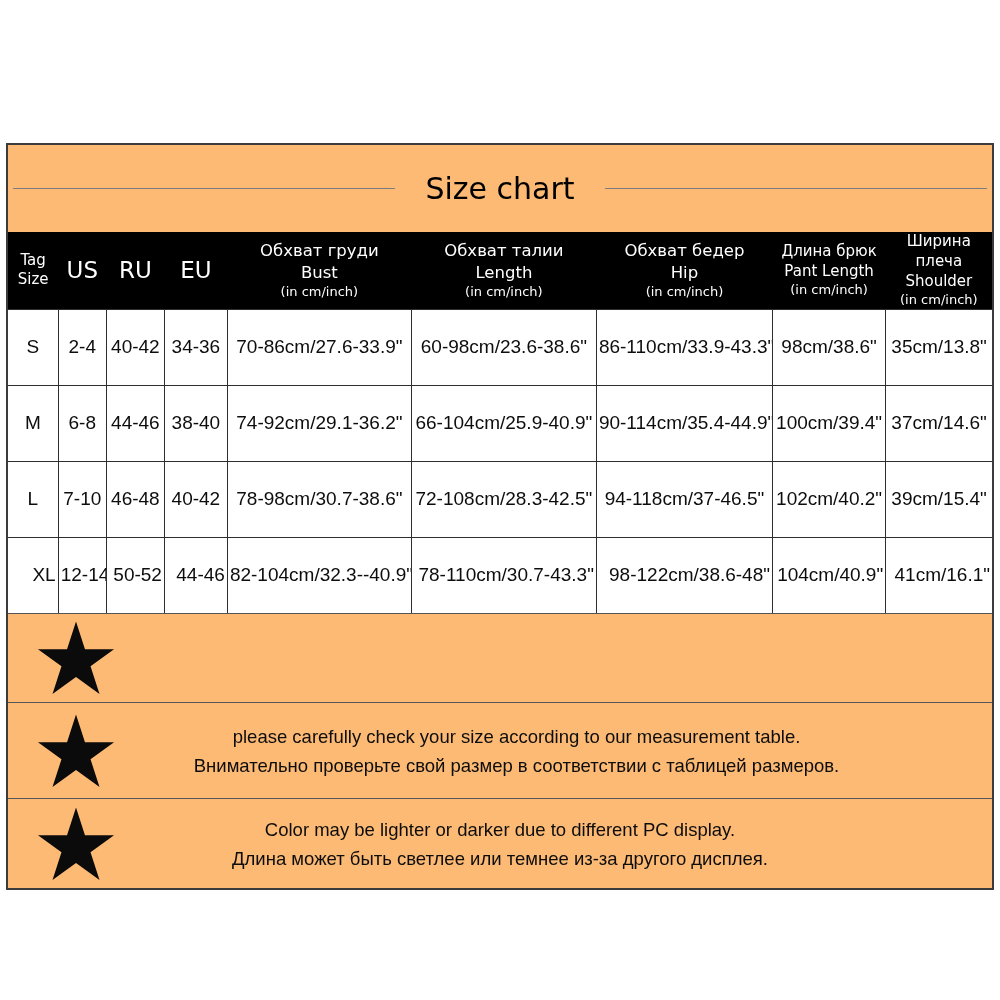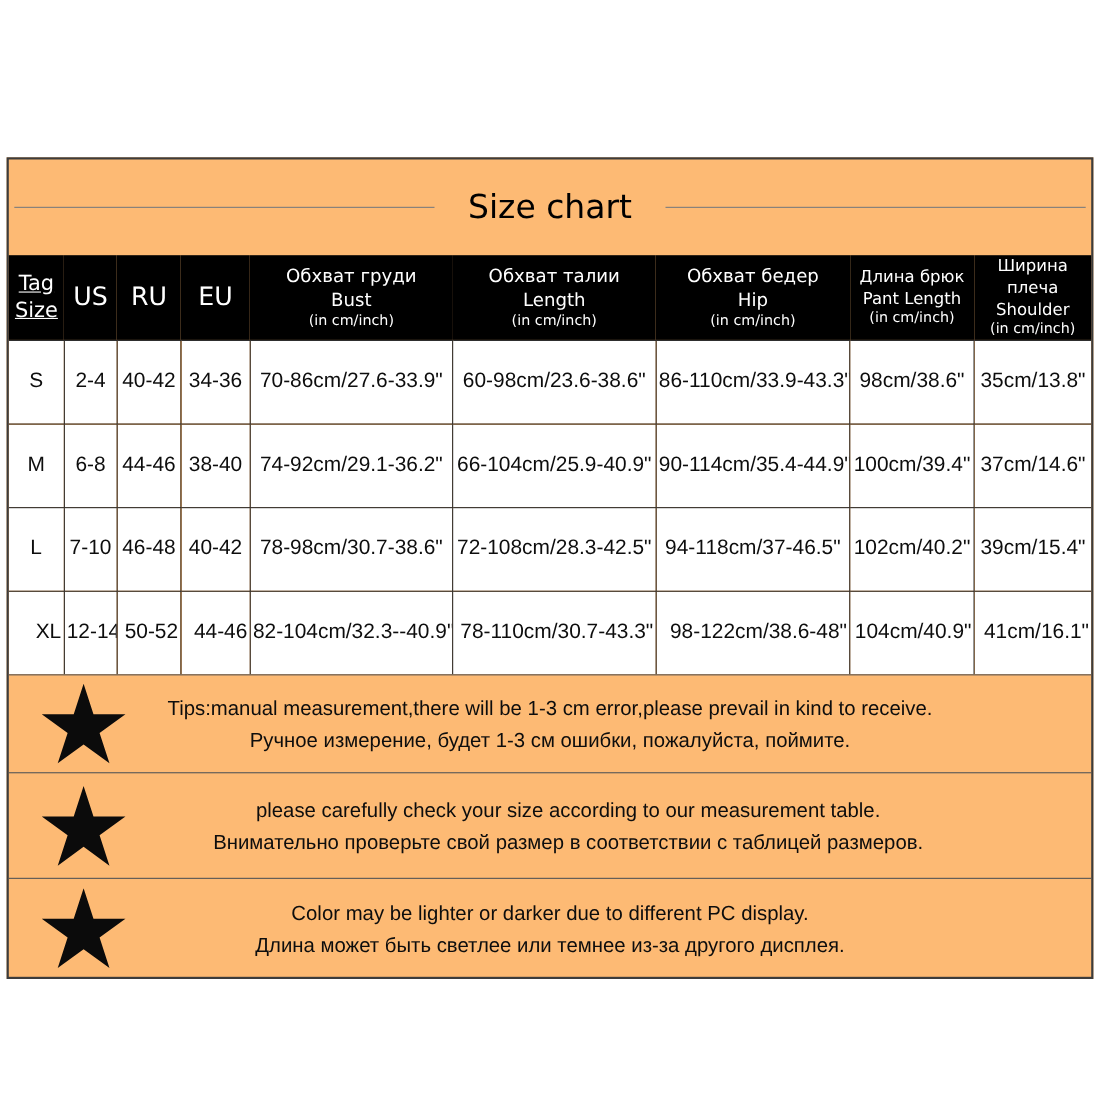--- a/index.html
+++ b/index.html
@@ -19,21 +19,21 @@
     margin:0 30px;font-family:"DejaVu Sans",sans-serif;font-weight:400;
     font-size:30px;color:#000;white-space:nowrap;
   }
   
   table.size-table{width:100%;border-collapse:collapse;table-layout:fixed;flex:0 0 auto;}
   thead tr{height:76px;}
   thead th{
     background:#000;color:#fff;font-weight:400;vertical-align:middle;
     text-align:center;padding:0;font-family:"DejaVu Sans",sans-serif;border:none;
   }
-  .h-sm{font-size:19px;line-height:1.3;text-decoration:underline;}
+  .h-sm{font-size:15px;line-height:1.3;}
   .h-big{font-size:23px;}
   .h-ru,.h-en{font-size:16.5px;line-height:1.32;}
   .h-unit{font-size:13px;line-height:1.32;}
   th.narrow .h-ru,th.narrow .h-en{font-size:15px;}
   tbody tr{height:76px;}
   tbody td{
     border:1px solid #2e2e2e;text-align:center;vertical-align:middle;
     font-size:19px;color:#0d0d0d;background:#fff;padding:0 2px;
     overflow:hidden;white-space:nowrap;
   }
@@ -164,24 +164,20 @@
           <td>41cm/16.1"</td>
         </tr>
       </tbody>
     </table>
 
     <div class="tips">
       <div class="tip tip-1">
         <svg class="star" viewBox="0 0 100 91" aria-hidden="true">
           <polygon points="50,0 61.23,34.55 97.55,34.55 68.16,55.9 79.39,90.45 50,69.1 20.61,90.45 31.84,55.9 2.45,34.55 38.77,34.55"></polygon>
         </svg>
-        <div class="tip-lines">
-          <div>Tips:manual measurement,there will be 1-3 cm error,please prevail in kind to receive.</div>
-          <div>Ручное измерение, будет 1-3 см ошибки, пожалуйста, поймите.</div>
-        </div>
       </div>
       <div class="tip tip-2">
         <svg class="star" viewBox="0 0 100 91" aria-hidden="true">
           <polygon points="50,0 61.23,34.55 97.55,34.55 68.16,55.9 79.39,90.45 50,69.1 20.61,90.45 31.84,55.9 2.45,34.55 38.77,34.55"></polygon>
         </svg>
         <div class="tip-lines">
           <div>please carefully check your size according to our measurement table.</div>
           <div>Внимательно проверьте свой размер в соответствии с таблицей размеров.</div>
         </div>
       </div>

